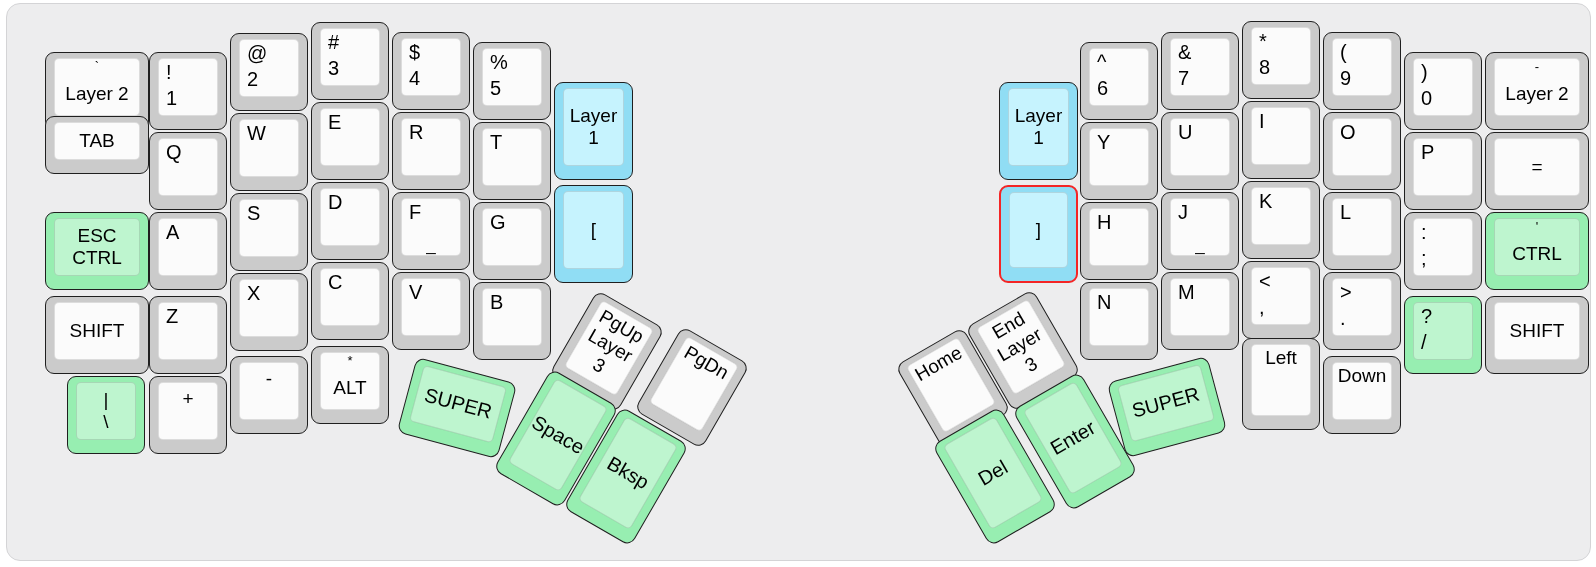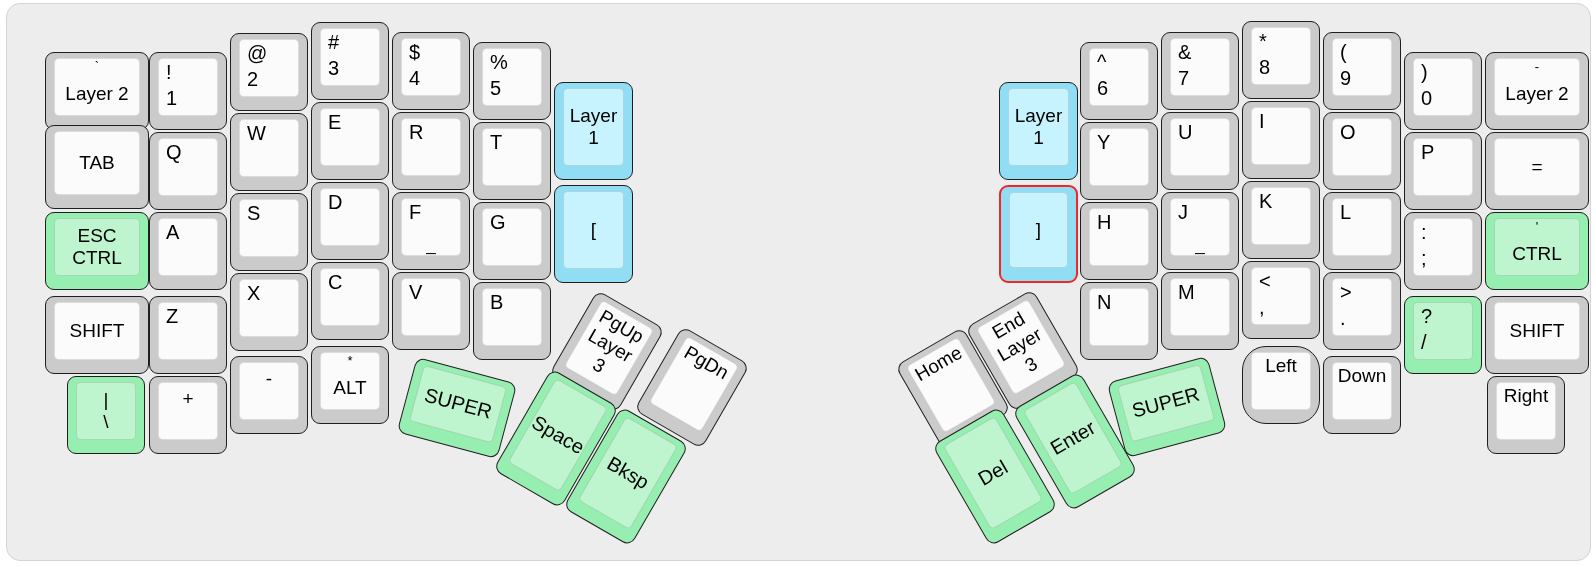--- a/index.html
+++ b/index.html
@@ -35,21 +35,21 @@
 <div id="stage">
   <div id="kbd-canvas">
       <div class="key gray" style="left: 38px; top: 48px; width: 104px; height: 78px;">
         <div class="face mini_center">
           <span class="mini">`</span>
           <span class="main">
             <span>Layer 2</span>
           </span>
         </div>
       </div>
-      <div class="key gray" style="left: 38px; top: 121px; width: 104px; height: 84px;">
+      <div class="key gray" style="left: 38px; top: 112px; width: 104px; height: 58px;">
         <div class="face center">
           <span>TAB</span>
         </div>
       </div>
       <div class="key green" style="left: 38px; top: 208px; width: 104px; height: 78px;">
         <div class="face center">
           <span>ESC</span>
           <span>CTRL</span>
         </div>
       </div>
@@ -292,21 +292,21 @@
         <div class="face tl">
           <span>K</span>
         </div>
       </div>
       <div class="key gray" style="left: 1235px; top: 257px; width: 78px; height: 78px;">
         <div class="face tl">
           <span>&lt;</span>
           <span>,</span>
         </div>
       </div>
-      <div class="key gray" style="left: 1235px; top: 342px; width: 78px; height: 78px; border-radius: 24px;">
+      <div class="key gray" style="left: 1235px; top: 334px; width: 78px; height: 92px;">
         <div class="face top">
           <span>Left</span>
         </div>
       </div>
       <div class="key gray" style="left: 1316px; top: 28px; width: 78px; height: 78px;">
         <div class="face tl">
           <span>(</span>
           <span>9</span>
         </div>
       </div>
@@ -373,25 +373,20 @@
           <span class="main">
             <span>CTRL</span>
           </span>
         </div>
       </div>
       <div class="key gray" style="left: 1478px; top: 292px; width: 104px; height: 78px;">
         <div class="face center">
           <span>SHIFT</span>
         </div>
       </div>
-      <div class="key gray" style="left: 1480px; top: 372px; width: 78px; height: 78px;">
-        <div class="face top">
-          <span>Right</span>
-        </div>
-      </div>
       <div class="key gray" style="left: 907px; top: 336px; width: 78px; height: 97px; transform: rotate(-30deg);">
         <div class="face top">
           <span>Home</span>
         </div>
       </div>
       <div class="key gray" style="left: 977px; top: 298px; width: 78px; height: 97px; transform: rotate(-30deg);">
         <div class="face top">
           <span>End</span>
           <span>Layer 3</span>
         </div>

